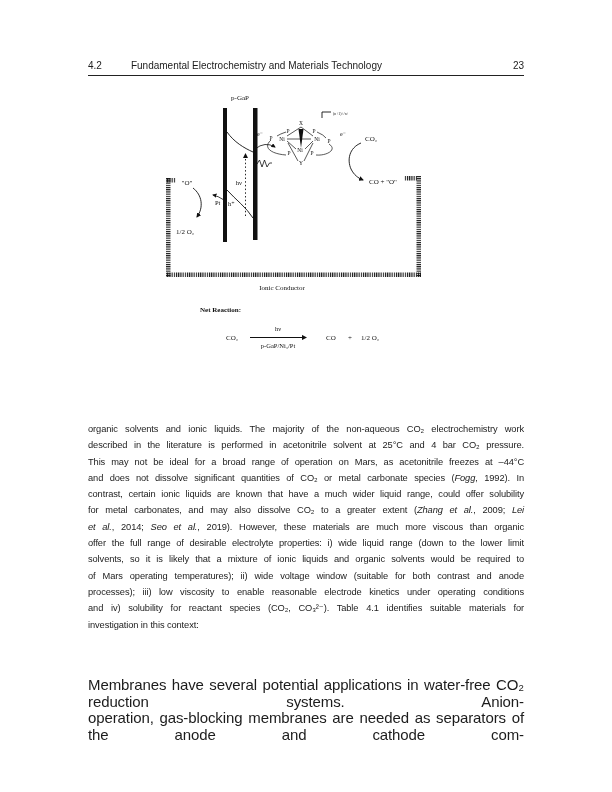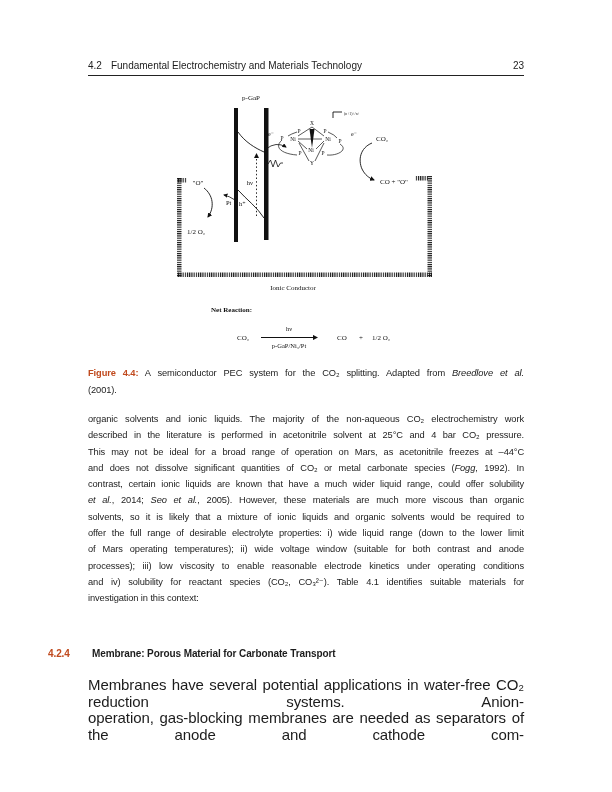--- a/index.html
+++ b/index.html
@@ -11,34 +11,34 @@
     overflow:hidden;
     padding-left:12px;
   }
   
   .hdr{
     position:absolute; left:88px; top:60px; width:436px;
     display:flex; align-items:baseline; font-size:10px;
     border-bottom:1px solid #222; padding-bottom:4px;
   }
   .hdr .num{ margin-right:9px; }
-  .hdr .ttl{ flex:1; }
+  .hdr .ttl{ flex:1;margin-left:20px; }
   .hdr .pg{ text-align:right; }
   
-  .fig{ position:absolute; left:165px; top:88px; width:280px; height:268px; }
+  .fig{ position:absolute; left:154px; top:88px; width:280px; height:268px; }
   .fig svg{ display:block; }
   .fig text{ fill:#111; font-family:"Liberation Serif","DejaVu Serif",serif; }
   
   .caption{
     position:absolute; left:88px; top:365px; width:436px;
     font-size:9.3px; line-height:17px; letter-spacing:-0.1px;
   }
   
   .bodytext{
-    position:absolute; left:88px; top:411px; width:436px;
+    position:absolute; left:88px; top:421px; width:436px;
     font-size:9.3px; line-height:16.3px; letter-spacing:-0.1px;
   }
   .para2{
     position:absolute; left:88px; top:677px; width:436px;
     font-size:15px; line-height:16.5px; letter-spacing:-0.1px;
   }
   .tline{ display:block; }
   .just{ text-align:justify; text-align-last:justify; }
   .i{ font-style:italic; }
   .b{ font-weight:700; }
@@ -143,42 +143,36 @@
       <text x="72" y="252" font-size="7">CO₂</text>
       <line x1="96" y1="249.5" x2="152" y2="249.5" stroke="#111" stroke-width="1" marker-end="url(#ah)"></line>
       <text x="124" y="243" text-anchor="middle" font-size="6.5">hν</text>
       <text x="124" y="260" text-anchor="middle" font-size="6.5">p-GaP/Ni₃/Pt</text>
       <text x="172" y="252" font-size="7">CO</text>
       <text x="194" y="252" font-size="7">+</text>
       <text x="207" y="252" font-size="7">1/2 O₂</text>
     </svg>
   </div>
 
-  <div class="caption">
-    <span class="tline just"><span class="b accent">Figure 4.4:</span><span> A semiconductor PEC system for the CO₂ splitting. Adapted from </span><span class="i">Breedlove et al.</span></span>
-    <span class="tline"><span>(2001).</span></span>
-  </div>
 
   <div class="bodytext">
     <span class="tline just"><span>organic solvents and ionic liquids. The majority of the non-aqueous CO₂ electrochemistry work</span></span>
     <span class="tline just"><span>described in the literature is performed in acetonitrile solvent at 25°C and 4 bar CO₂ pressure.</span></span>
     <span class="tline just"><span>This may not be ideal for a broad range of operation on Mars, as acetonitrile freezes at –44°C</span></span>
     <span class="tline just"><span>and does not dissolve significant quantities of CO₂ or metal carbonate species (</span><span class="i">Fogg</span><span>, 1992). In</span></span>
     <span class="tline just"><span>contrast, certain ionic liquids are known that have a much wider liquid range, could offer solubility</span></span>
-    <span class="tline just"><span class="i">et al.</span><span>, 2014; </span><span class="i">Seo et al.</span><span>, 2005). However, these materials are much more viscous than organic</span></span>
+    <span class="tline just"><span>for metal carbonates, and may also dissolve CO₂ to a greater extent (</span><span class="i">Zhang et al.</span><span>, 2009; </span><span class="i">Lei</span></span>
+    <span class="tline just"><span class="i">et al.</span><span>, 2014; </span><span class="i">Seo et al.</span><span>, 2019). However, these materials are much more viscous than organic</span></span>
+    <span class="tline just"><span>offer the full range of desirable electrolyte properties: i) wide liquid range (down to the lower limit</span></span>
     <span class="tline just"><span>solvents, so it is likely that a mixture of ionic liquids and organic solvents would be required to</span></span>
-    <span class="tline just"><span>offer the full range of desirable electrolyte properties: i) wide liquid range (down to the lower limit</span></span>
     <span class="tline just"><span>of Mars operating temperatures); ii) wide voltage window (suitable for both contrast and anode</span></span>
     <span class="tline just"><span>processes); iii) low viscosity to enable reasonable electrode kinetics under operating conditions</span></span>
     <span class="tline just"><span>and iv) solubility for reactant species (CO₂, CO₃²⁻). Table 4.1 identifies suitable materials for</span></span>
     <span class="tline"><span>investigation in this context:</span></span>
   </div>
 
-  <div class="subsec">
-    <span class="secnum">4.2.4</span><span>Membrane: Porous Material for Carbonate Transport</span>
-  </div>
 
   <div class="para2">
     <span class="tline just"><span>Membranes have several potential applications in water-free CO₂ reduction systems. Anion-</span></span>
     <span class="tline just"><span>operation, gas-blocking membranes are needed as separators of the anode and cathode com-</span></span>
   </div>
 
 </div>
 
 </body></html>

